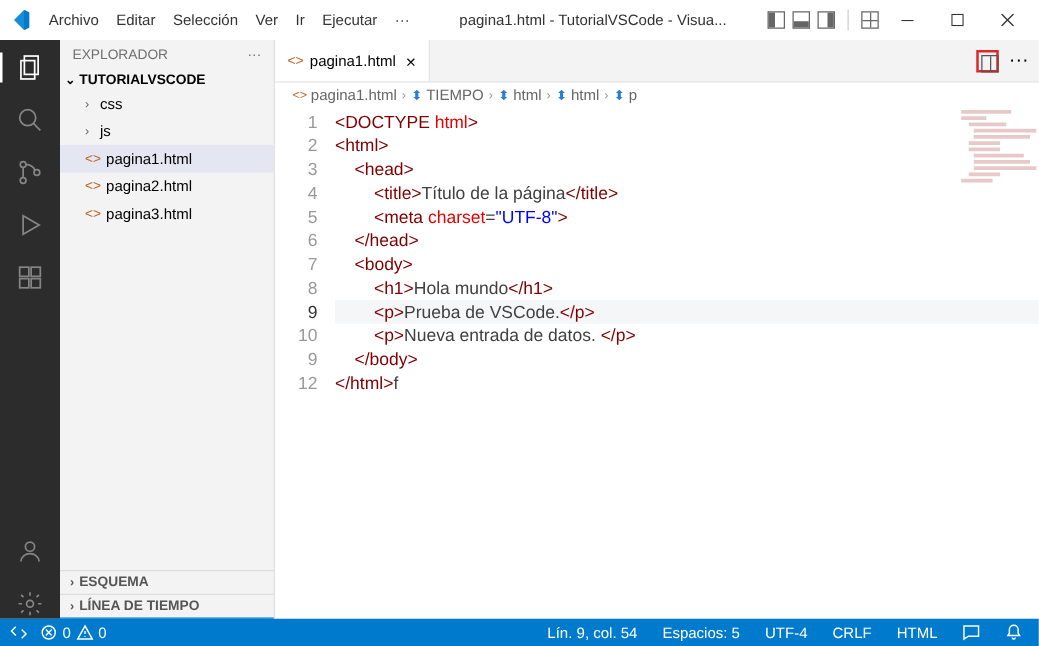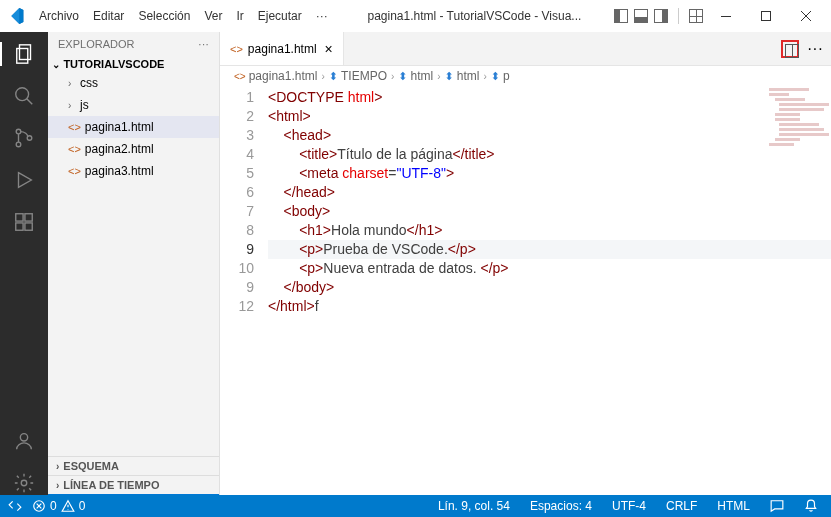--- a/index.html
+++ b/index.html
@@ -303,21 +303,21 @@
       </svg>
     <span>0</span>
     <svg width="14" height="14" viewBox="0 0 24 24" fill="none" stroke="#fff" stroke-width="2">
         <path d="M12 3l10 18H2L12 3z"></path>
         <path d="M12 10v4M12 17v1"></path>
       </svg>
     <span>0</span>
   </div>
   <div class="spacer"></div>
   <div class="sitem">Lín. 9, col. 54</div>
-  <div class="sitem">Espacios: 4</div>
+  <div class="sitem">Espacios: 5</div>
   <div class="sitem">UTF-4</div>
   <div class="sitem">CRLF</div>
   <div class="sitem">HTML</div>
   <div class="sitem">
       <svg width="14" height="14" viewBox="0 0 24 24" fill="none" stroke="#fff" stroke-width="2">
         <path d="M2 3h20v14H8l-6 4V3z"></path>
       </svg>
     </div>
   <div class="sitem">
       <svg width="14" height="14" viewBox="0 0 24 24" fill="none" stroke="#fff" stroke-width="2">

